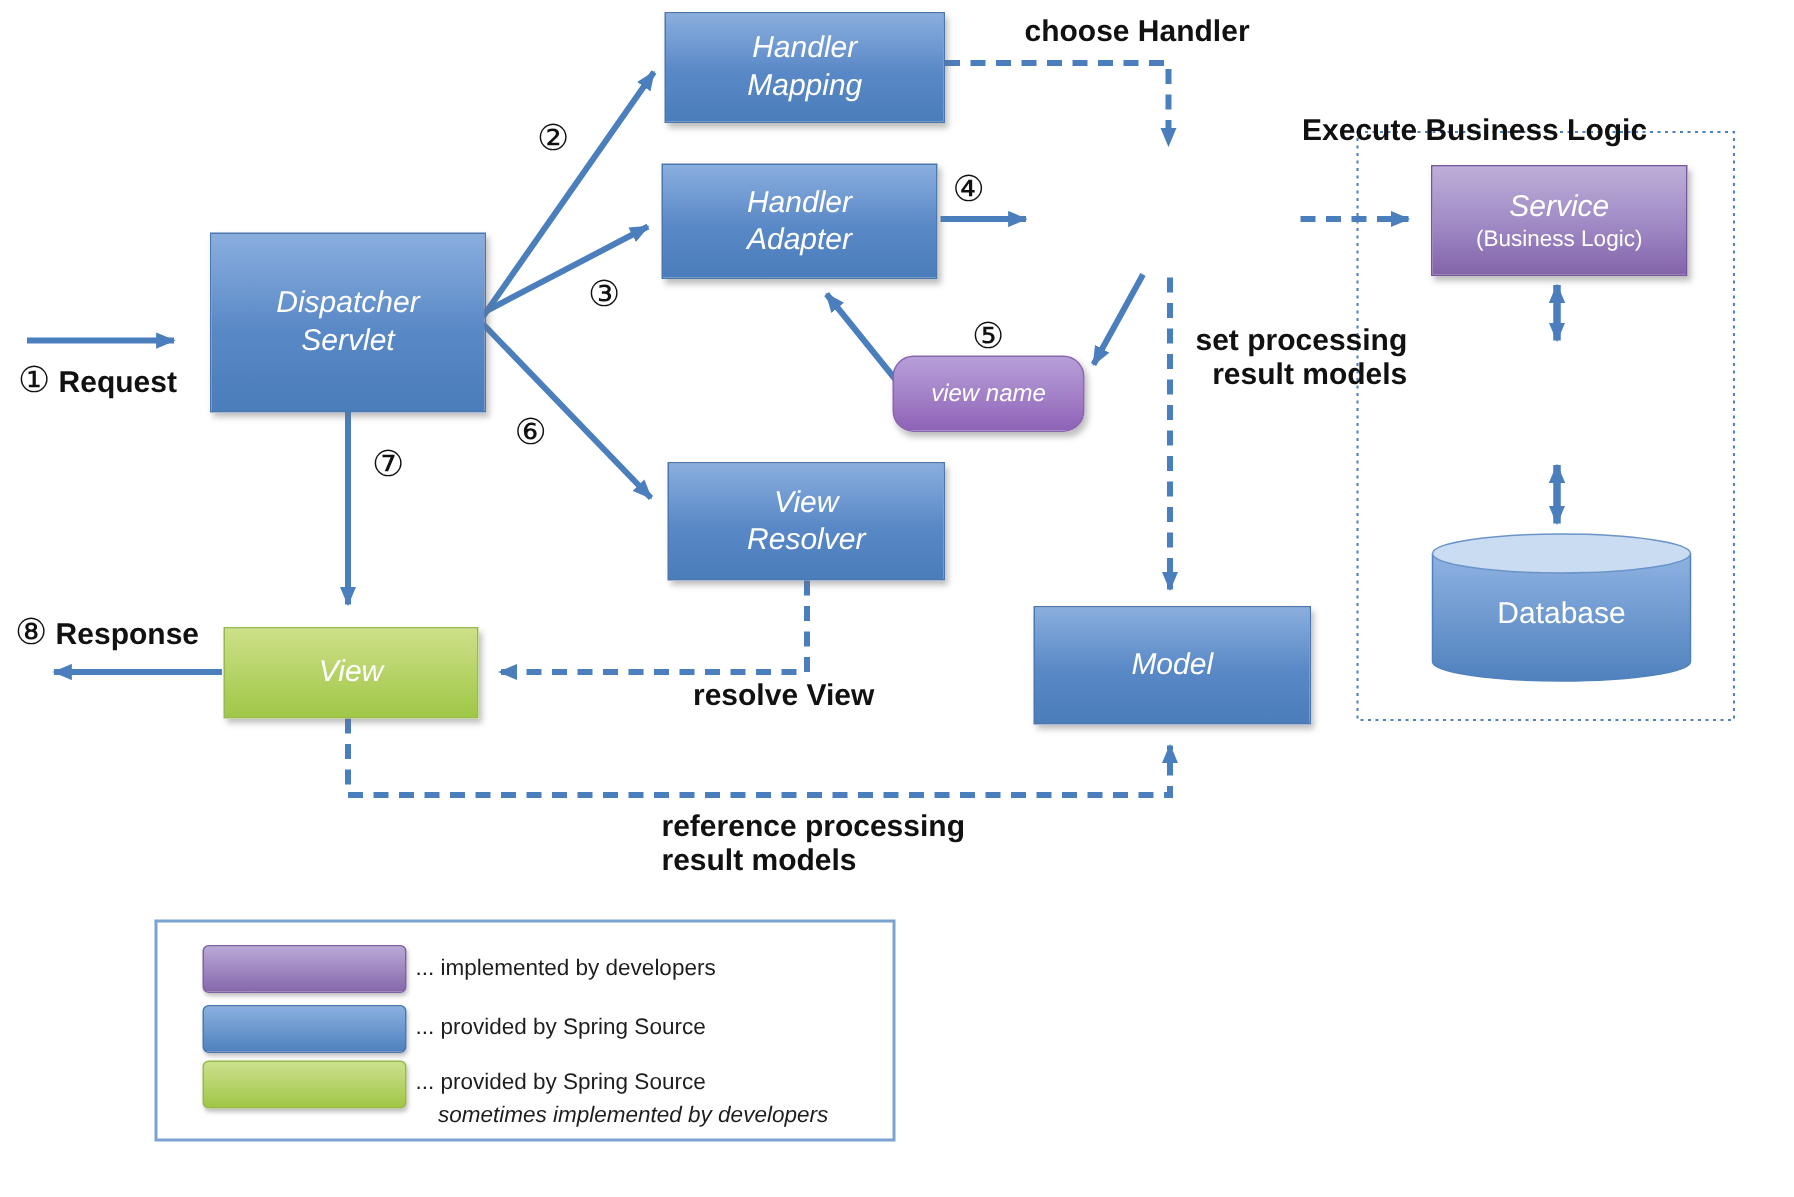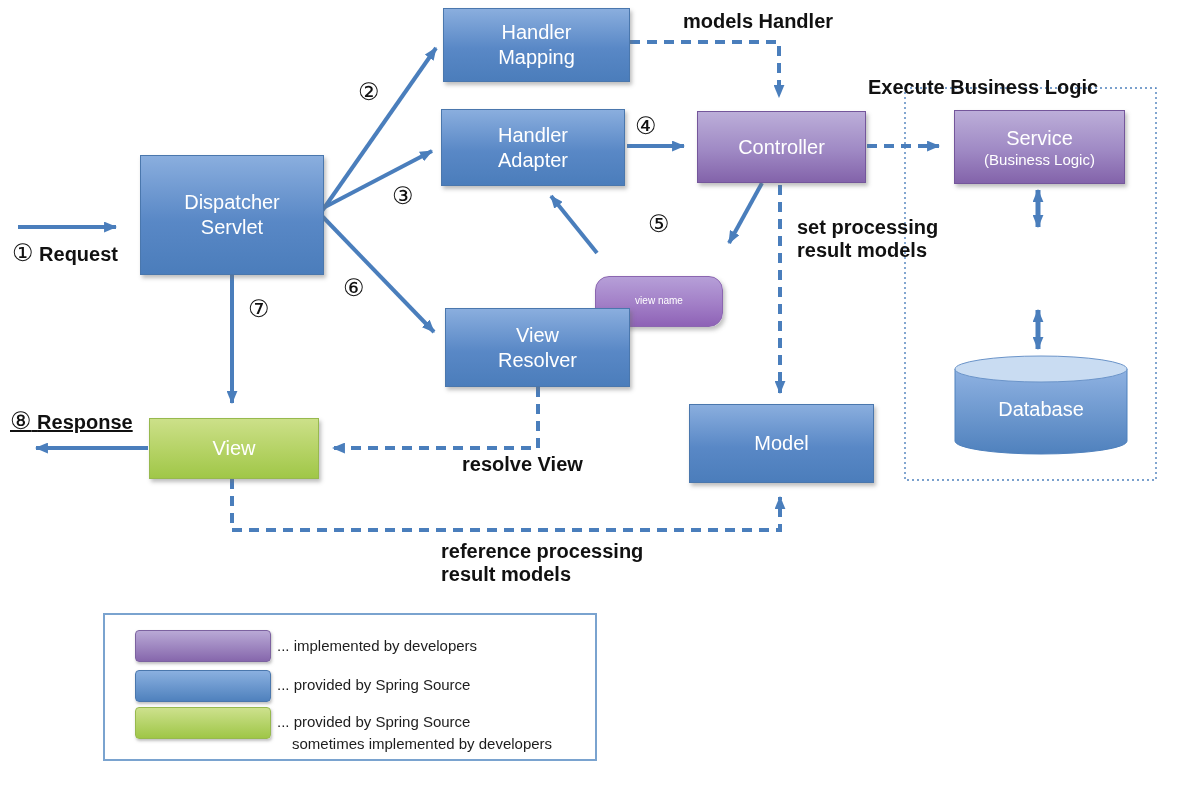--- a/index.html
+++ b/index.html
@@ -7,26 +7,26 @@
     position:relative;width:1196px;height:798px;background:#ffffff;overflow:hidden;
     font-family:"Liberation Sans",sans-serif;
   }
   #wires{position:absolute;left:0;top:0;width:1196px;height:798px;pointer-events:none;}
 
   .box{
     position:absolute;display:flex;flex-direction:column;align-items:center;justify-content:center;
     color:#ffffff;text-align:center;font-size:20px;line-height:1.25;
     box-shadow:2px 3px 4px rgba(110,110,110,.45);
   }
-  .box .lbl{white-space:pre-line;}
+  .box .lbl{white-space:pre-line;font-style:italic;}
   .blue{background:linear-gradient(180deg,#8aaede 0%,#5988c6 55%,#4b7dbb 100%);border:1px solid #4a77ad;}
   .purple{background:linear-gradient(180deg,#bcaed9 0%,#9f89c4 55%,#8363aa 100%);border:1px solid #74569b;}
   .green{background:linear-gradient(180deg,#cce089 0%,#b4d264 55%,#a0c748 100%);border:1px solid #97b94e;}
-  .rounded{border-radius:14px;border:1px solid #8b66b0;font-size:10px;
-    background:linear-gradient(180deg,#b69fd8 0%,#a27fc7 55%,#8e62b6 100%);margin-top:39px;}
+  .rounded{border-radius:14px;border:1px solid #8b66b0;font-size:16px;
+    background:linear-gradient(180deg,#b69fd8 0%,#a27fc7 55%,#8e62b6 100%);}
   .sub{font-size:15px;line-height:1.15;}
 
   .black-label{position:absolute;color:#111111;font-size:20px;font-weight:600;white-space:nowrap;}
   .black-label .line{display:block;}
   .circ{font-family:"DejaVu Sans",sans-serif;font-weight:400;font-size:24px;color:#111111;}
   .stepnum{position:absolute;}
   .dbtext{position:absolute;left:955px;top:398px;width:172px;text-align:center;color:#ffffff;font-size:20px;}
 
   #legend{
     position:absolute;left:103px;top:613px;width:494px;height:148px;
@@ -90,23 +90,20 @@
   <div class="box blue" style="left:441px;top:109px;width:182px;height:75px;">
     <span class="lbl">Handler
 Adapter</span>
   </div>
 
   <div class="box blue" style="left:140px;top:155px;width:182px;height:118px;">
     <span class="lbl">Dispatcher
 Servlet</span>
   </div>
 
-  <div class="box purple" style="left:697px;top:111px;width:167px;height:70px;">
-    <span class="lbl">Controller</span>
-  </div>
 
   <div class="box rounded" style="left:595px;top:237px;width:126px;height:49px;">
     <span class="lbl">view name</span>
   </div>
 
   <div class="box blue" style="left:445px;top:308px;width:183px;height:77px;">
     <span class="lbl">View
 Resolver</span>
   </div>
 
@@ -123,49 +120,49 @@
     <span class="sub">(Business Logic)</span>
   </div>
 
 
   <div class="dbtext">Database</div>
 
   <div class="black-label" style="left:12px;top:192px;margin-top:47px;">
     <span class="circ">①</span>
     <span>Request</span>
   </div>
-  <div class="black-label" style="left:10px;top:407px;text-decoration:underline;">
+  <div class="black-label" style="left:10px;top:407px;">
     <span class="circ">⑧</span>
     <span>Response</span>
   </div>
 
   <div class="stepnum circ" style="left:358px;top:78px;">②</div>
   <div class="stepnum circ" style="left:392px;top:182px;">③</div>
   <div class="stepnum circ" style="left:635px;top:112px;">④</div>
   <div class="stepnum circ" style="left:648px;top:210px;">⑤</div>
   <div class="stepnum circ" style="left:343px;top:274px;">⑥</div>
   <div class="stepnum circ" style="left:248px;top:295px;">⑦</div>
 
-  <div class="black-label" style="left:683px;top:10px;">models Handler</div>
+  <div class="black-label" style="left:683px;top:10px;">choose Handler</div>
   <div class="black-label" style="left:868px;top:76px;">Execute Business Logic</div>
-  <div class="black-label" style="left:797px;top:216px;">
+  <div class="black-label" style="left:797px;top:216px;text-align:right;">
     <span class="line">set processing</span>
     <span class="line">result models</span>
   </div>
   <div class="black-label" style="left:462px;top:453px;">resolve View</div>
   <div class="black-label" style="left:441px;top:540px;">
     <span class="line">reference processing</span>
     <span class="line">result models</span>
   </div>
 
   <div id="legend">
     <div class="swatch sw-purple" style="top:15px;"></div>
     <div class="legend-label" style="top:22px;">... implemented by developers</div>
 
     <div class="swatch sw-blue" style="top:55px;"></div>
     <div class="legend-label" style="top:61px;">... provided by Spring Source</div>
 
     <div class="swatch sw-green" style="top:92px;"></div>
     <div class="legend-label" style="top:98px;">... provided by Spring Source</div>
-    <div class="legend-label" style="top:120px;left:187px;">sometimes implemented by developers</div>
+    <div class="legend-label" style="top:120px;left:187px;font-style:italic;">sometimes implemented by developers</div>
   </div>
 
 </div>
 
 </body></html>

